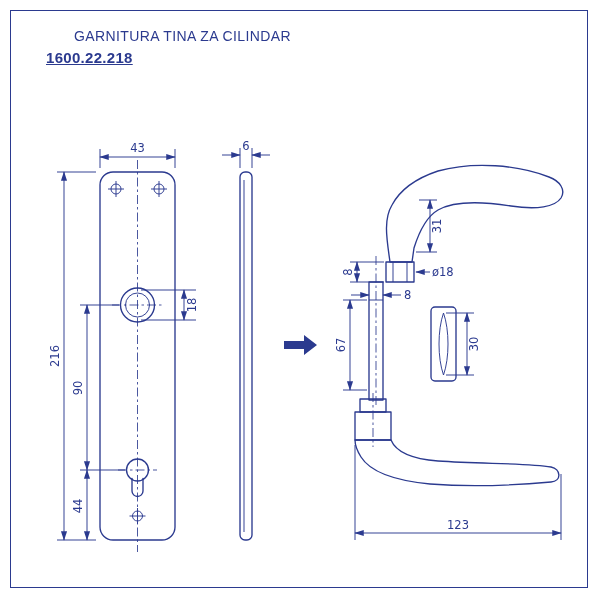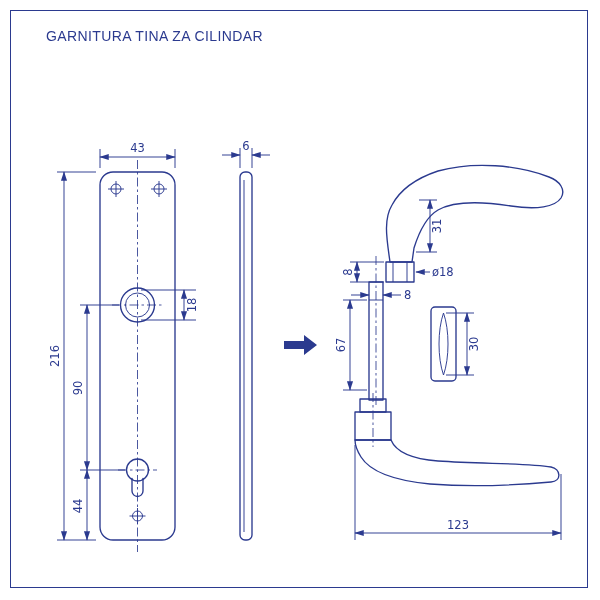--- a/index.html
+++ b/index.html
@@ -1,34 +1,35 @@
 <!DOCTYPE html>
 <html><head>
 <meta charset="utf-8">
 <style>
   html,body{margin:0;padding:0;background:#ffffff;}
   body{width:600px;height:600px;position:relative;font-family:"Liberation Sans",sans-serif;}
   .sheet{position:absolute;left:10px;top:10px;width:578px;height:578px;border:1.5px solid var(--line,#2b3a8f);background:#fff;box-sizing:border-box;}
   .hdr{position:absolute;left:46px;top:28px;color:var(--line,#2b3a8f);}
-  .title{font-size:14px;letter-spacing:.4px;font-weight:500;}
+  .title{font-size:14px;letter-spacing:.4px;font-weight:500;margin-left:28px;}
   .code{font-size:15px;font-weight:700;text-decoration:underline;margin-top:5px;letter-spacing:.3px;}
   svg{position:absolute;left:0;top:0;}
   .part{stroke:var(--line,#2b3a8f);fill:none;stroke-width:1.35;stroke-linejoin:round;stroke-linecap:round;}
   .thin{stroke:var(--line,#2b3a8f);fill:none;stroke-width:0.95;}
   .center{stroke:var(--line,#2b3a8f);fill:none;stroke-width:0.85;stroke-dasharray:9 3 2.5 3;}
   .dim{font-family:"DejaVu Sans",sans-serif;font-size:11.5px;fill:var(--line,#2b3a8f);}
   .solid{fill:var(--line,#2b3a8f);stroke:none;}
 </style>
 </head>
 <body style="--line: #2b3a8f;">
 
 <div class="sheet"></div>
 
 <div class="hdr">
   <div class="title">GARNITURA TINA ZA CILINDAR</div>
+  <div class="code">1600.22.218</div>
 </div>
 
 <svg width="600" height="600" viewBox="0 0 600 600">
   <defs>
     <marker id="arr" viewBox="0 0 10 10" refX="9.2" refY="5" markerWidth="10" markerHeight="10" orient="auto-start-reverse">
       <path d="M0,1.8 L10,5 L0,8.2 Z" fill="#2b3a8f"></path>
     </marker>
   </defs>
 
   <g>

